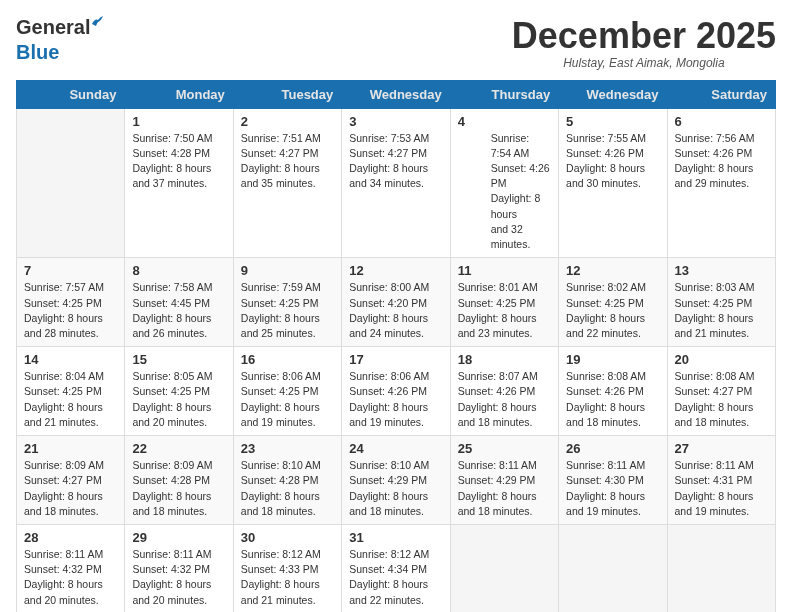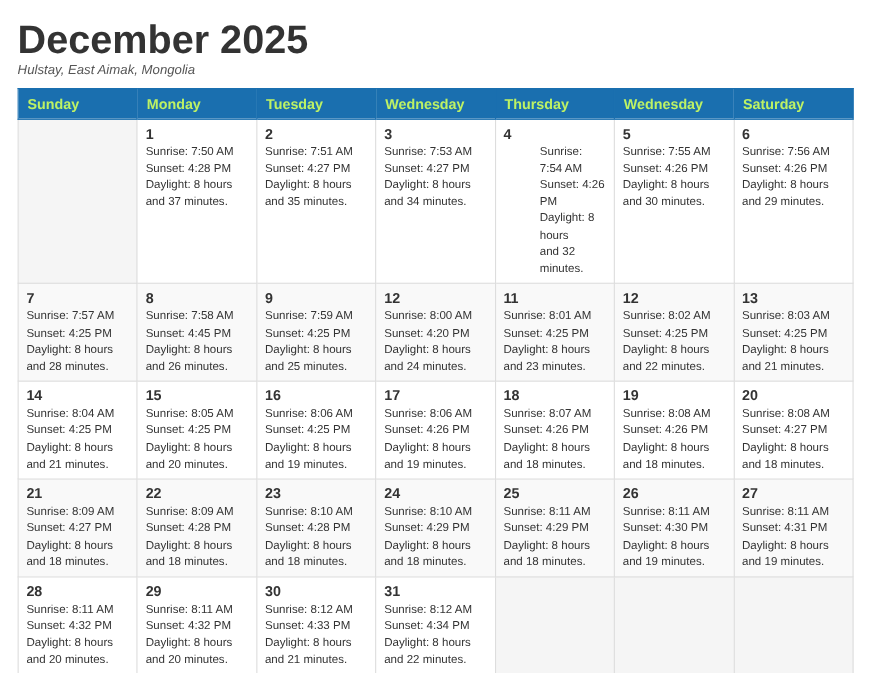--- a/index.html
+++ b/index.html
@@ -15,42 +15,42 @@
       justify-content: space-between;
       align-items: flex-start;
       margin-bottom: 10px;
     }
     .logo {
       display: flex;
       flex-direction: column;
       align-items: flex-start;
     }
     .title-block {
-      text-align: left;
+      text-align: center;
     }
     .month-title {
       font-size: 36px;
       font-weight: bold;
       color: #333;
       line-height: 1.1;
     }
     .location-title {
       font-size: 12px;
       color: #555;
       font-style: italic;
     }
     .calendar {
       width: 100%;
       border-collapse: collapse;
       border: 1px solid #ccc;
     }
     .calendar th {
       background-color: #1a6faf;
-      color: #bef264;
-      text-align: left;
+      color: #e5e5e5;
+      text-align: right;
       padding: 6px 8px;
       font-size: 13px;
       font-weight: bold;
       border: 1px solid #1a6faf;
     }
     .calendar td {
       vertical-align: top;
       padding: 5px 7px;
       font-size: 11px;
       color: #333;
@@ -74,20 +74,31 @@
       color: #333;
     }
     .empty-cell {
       background: #f5f5f5 !important;
     }
   </style>
 </head>
 <body>
 
 <div class="header">
+  <div class="logo">
+    <div style="display:flex; align-items:center; gap:4px;">
+      <div style="position:relative; display:inline-block;">
+        <span style="font-size:20px; font-weight:bold; color:#333;">General</span>
+        <svg style="position:absolute; top:-2px; right:-14px;" width="14" height="14" viewBox="0 0 14 14">
+          <path d="M2,10 Q5,4 8,6 Q10,3 13,2 Q11,7 8,8 Q7,9 6,12 Z" fill="#1a6faf"></path>
+        </svg>
+      </div>
+    </div>
+    <span style="font-size:20px; font-weight:bold; color:#1a6faf; margin-top:2px;">Blue</span>
+  </div>
   <div class="title-block">
     <div class="month-title">December 2025</div>
     <div class="location-title">Hulstay, East Aimak, Mongolia</div>
   </div>
 </div>
 
 <table class="calendar">
   <thead>
     <tr>
     <th>Sunday</th>

